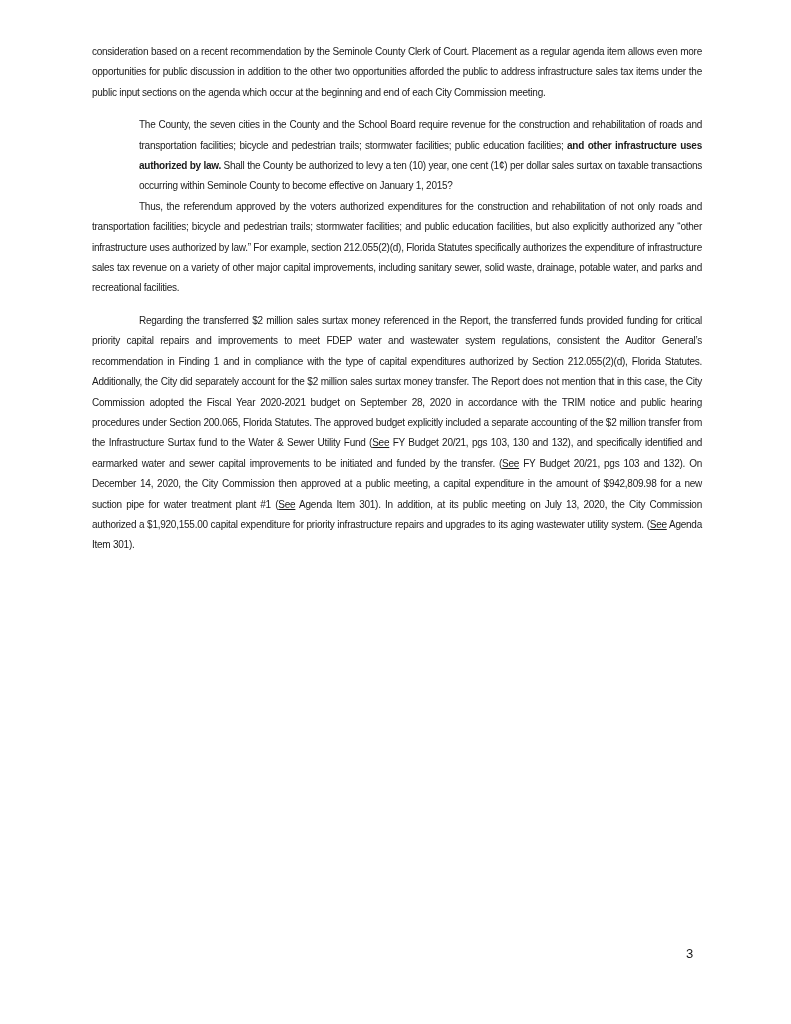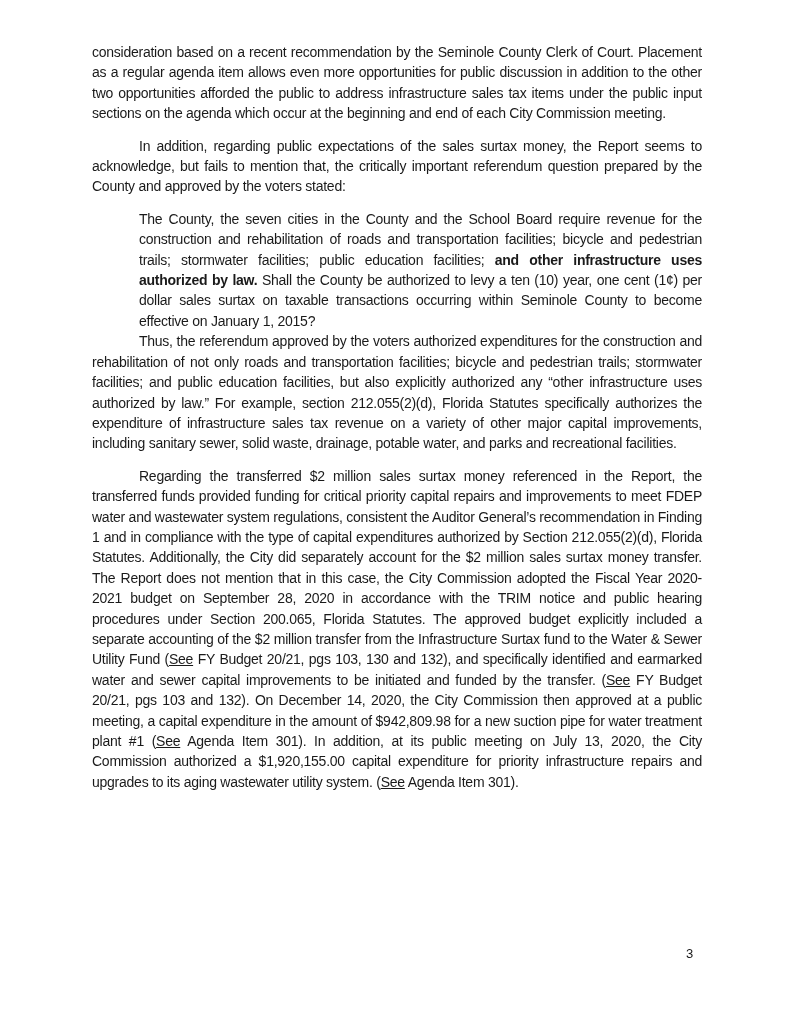--- a/index.html
+++ b/index.html
@@ -3,21 +3,21 @@
 <meta charset="utf-8">
 <style>
   html, body { margin: 0; padding: 0; background: #ffffff; }
   body {
     width: 791px; height: 1024px; position: relative; overflow: hidden;
     font-family: "Liberation Sans", "DejaVu Sans", sans-serif;
     color: #1a1a1a;
   }
   .page {
     position: absolute; left: 92px; top: 42px; width: 610px;
-    font-size: 14px; line-height: 20.4px; letter-spacing: -0.25px;
+    font-size: 10px; line-height: 20.4px; letter-spacing: -0.25px;
   }
   p { margin: 0; text-align: justify; }
   .para { margin-bottom: 12px; }
   .indent { text-indent: 47px; }
   .quote { margin-left: 47px; }
   .quote-title {
     font-weight: bold; text-align: justify; margin-bottom: 10px;
     letter-spacing: -0.1px;
   }
   .quote-body { }
@@ -26,21 +26,20 @@
   .page-number {
     position: absolute; left: 686px; top: 946px;
     font-size: 13px; color: #1a1a1a;
   }
 </style>
 </head>
 <body>
 
 <div class="page">
   <p class="para">consideration based on a recent recommendation by the Seminole County Clerk of Court. Placement as a regular agenda item allows even more opportunities for public discussion in addition to the other two opportunities afforded the public to address infrastructure sales tax items under the public input sections on the agenda which occur at the beginning and end of each City Commission meeting.</p>
-  <p class="para indent">In addition, regarding public expectations of the sales surtax money, the Report seems to acknowledge, but fails to mention that, the critically important referendum question prepared by the County and approved by the voters stated:</p>
 
   <div class="quote">
     <p class="quote-body"><span>The County, the seven cities in the County and the School Board require revenue for the construction and rehabilitation of roads and transportation facilities; bicycle and pedestrian trails; stormwater facilities; public education facilities; </span><b>and other infrastructure uses authorized by law.</b><span> Shall the County be authorized to levy a ten (10) year, one cent (1¢) per dollar sales surtax on taxable transactions occurring within Seminole County to become effective on January 1, 2015?</span></p>
   </div>
 
   <p class="para indent">Thus, the referendum approved by the voters authorized expenditures for the construction and rehabilitation of not only roads and transportation facilities; bicycle and pedestrian trails; stormwater facilities; and public education facilities, but also explicitly authorized any “other infrastructure uses authorized by law.”   For example, section 212.055(2)(d), Florida Statutes specifically authorizes the expenditure of infrastructure sales tax revenue on a variety of other major capital improvements, including sanitary sewer, solid waste, drainage, potable water, and parks and recreational facilities.</p>
 
   <p class="para indent"><span>Regarding the transferred $2 million sales surtax money referenced in the Report, the transferred funds provided funding for critical priority capital repairs and improvements to meet FDEP water and wastewater system regulations, consistent the Auditor General’s recommendation in Finding 1 and in compliance with the type of capital expenditures authorized by Section 212.055(2)(d), Florida Statutes.  Additionally, the City did separately account for the $2 million sales surtax money transfer.  The Report does not mention that in this case, the City Commission adopted the Fiscal Year 2020-2021 budget on September 28, 2020 in accordance with the TRIM notice and public hearing procedures under Section 200.065, Florida Statutes.  The approved budget explicitly included a separate accounting of the $2 million transfer from the Infrastructure Surtax fund to the Water &amp; Sewer Utility Fund (</span><u>See</u><span> FY Budget 20/21, pgs 103, 130 and 132), and specifically identified and earmarked water and sewer capital improvements to be initiated and funded by the transfer.  (</span><u>See</u><span> FY Budget 20/21, pgs 103 and 132).  On December 14, 2020, the City Commission then approved at a public meeting, a capital expenditure in the amount of $942,809.98 for a new suction pipe for water treatment plant #1 (</span><u>See</u><span> Agenda Item 301).  In addition, at its public meeting on July 13, 2020, the City Commission authorized a $1,920,155.00 capital expenditure for priority infrastructure repairs and upgrades to its aging wastewater utility system. (</span><u>See</u><span> Agenda Item 301).</span></p>
 </div>
 

